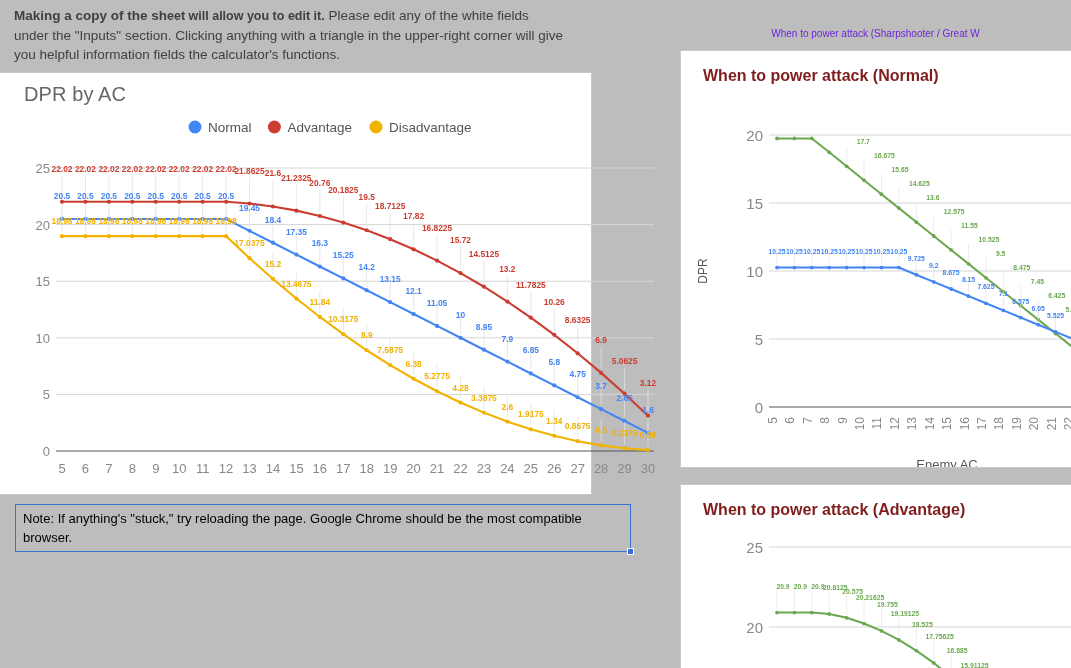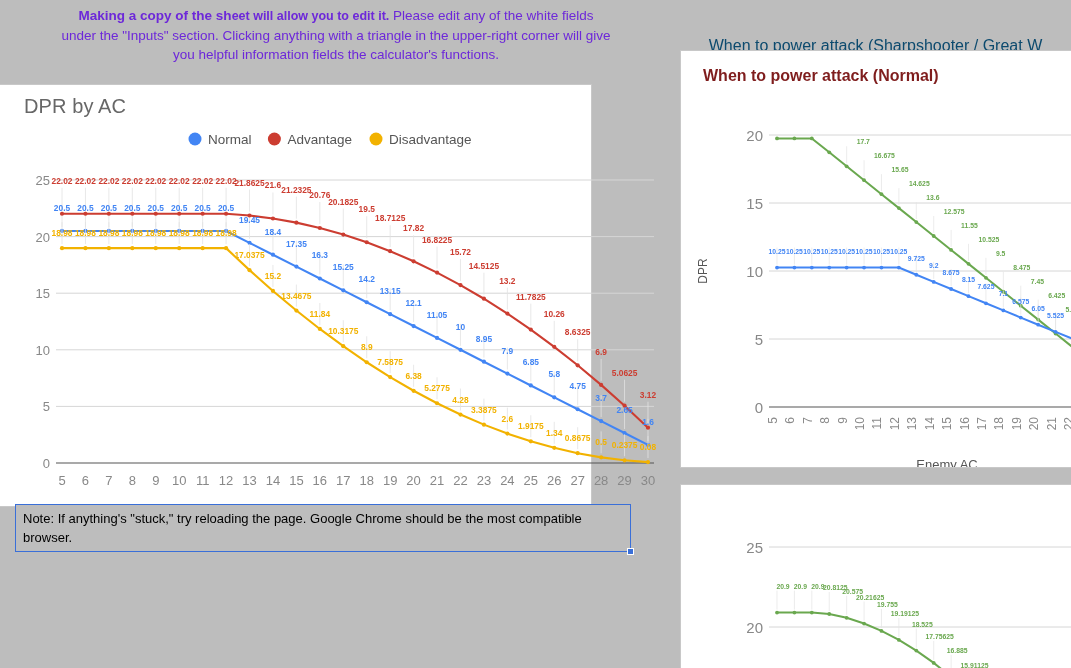--- a/index.html
+++ b/index.html
@@ -8,55 +8,53 @@
     width: 1071px; height: 668px;
     overflow: hidden;
     background: #bdbdbd;
     font-family: "Liberation Sans", sans-serif;
   }
   #root { position: relative; width: 1071px; height: 668px; background: #bdbdbd; }
 
   
   .instructions {
     position: absolute; left: 0; top: 6px; width: 672px;
-    text-align: center;
-    font-size: 13.5px; line-height: 1.42; color: #6d28d9;
+    font-size: 13.5px; line-height: 1.42; color: #404040;
     padding: 0 14px;
   }
   .instructions b { font-weight: bold; }
 
   
   .card {
     position: absolute; background: #ffffff;
     border: 1px solid #c8c8c8;
   }
-  #main-card { left: 0px; top: 84px; width: 592px; height: 423px; border-left: none; }
+  #main-card { left: 0px; top: 72px; width: 592px; height: 423px; border-left: none; }
 
   .chart-title {
     color: #676767; font-size: 20px; font-weight: normal;
     letter-spacing: .1px;
   }
 
   
   #note-box {
     position: absolute; left: 15px; top: 504px; width: 616px; height: 48px;
     border: 1.6px solid #3a6fd8; background: #bdbdbd;
     font-size: 13px; color: #000; padding: 5px 7px; line-height: 1.45;
   }
   #note-handle {
     position: absolute; right: -4px; bottom: -4px; width: 7px; height: 7px;
     background: #3a6fd8; border: 1px solid #ffffff;
   }
 
   
   #right-header {
     position: absolute; left: 680px; top: 28px; width: 391px;
-    font-size: 16px; color: #0c4a6e; text-align: center; white-space: nowrap;
+    font-size: 10px; color: #6d28d9; text-align: center; white-space: nowrap;
     overflow: hidden;
-    margin-top: 9px;
   }
   #pa-normal-card { left: 680px; top: 50px; width: 400px; height: 418px; }
   #pa-adv-card    { left: 680px; top: 484px; width: 400px; height: 200px; }
   .sub-title { font-weight: bold; font-size: 16px; color: #7f1d1d; }
 </style>
 </head>
 <body>
 
 <div id="root">
 
@@ -496,20 +494,21 @@
         <text x="304.9411764705883" y="212.3" text-anchor="middle" fill="#4285f4" font-size="6.8px" font-family="&quot;Liberation Sans&quot;, sans-serif" font-weight="bold">7.625</text>
         <text x="322.3529411764706" y="219.44" text-anchor="middle" fill="#4285f4" font-size="6.8px" font-family="&quot;Liberation Sans&quot;, sans-serif" font-weight="bold">7.1</text>
         <text x="339.7647058823529" y="226.57999999999998" text-anchor="middle" fill="#4285f4" font-size="6.8px" font-family="&quot;Liberation Sans&quot;, sans-serif" font-weight="bold">6.575</text>
         <text x="357.1764705882353" y="233.72" text-anchor="middle" fill="#4285f4" font-size="6.8px" font-family="&quot;Liberation Sans&quot;, sans-serif" font-weight="bold">6.05</text>
         <text x="374.5882352941176" y="240.86" text-anchor="middle" fill="#4285f4" font-size="6.8px" font-family="&quot;Liberation Sans&quot;, sans-serif" font-weight="bold">5.525</text>
         <text x="392" y="248" text-anchor="middle" fill="#4285f4" font-size="6.8px" font-family="&quot;Liberation Sans&quot;, sans-serif" font-weight="bold">5</text>
       </svg>
   </div>
 
   <div class="card" id="pa-adv-card">
+    <div class="sub-title" style="position:absolute;left:22px;top:16px;">When to power attack (Advantage)</div>
     <svg id="svg-pa2" width="398" height="152" viewBox="0 0 398 152" style="position:absolute;left:0;top:44px;">
         <line x1="88" y1="178" x2="392" y2="178" stroke="#d6d6d6" stroke-width="1"></line>
         <text x="82" y="184" text-anchor="end" fill="#888" font-size="15px" font-family="&quot;Liberation Sans&quot;, sans-serif">15</text>
         <line x1="88" y1="98" x2="392" y2="98" stroke="#d6d6d6" stroke-width="1"></line>
         <text x="82" y="104" text-anchor="end" fill="#888" font-size="15px" font-family="&quot;Liberation Sans&quot;, sans-serif">20</text>
         <line x1="88" y1="18" x2="392" y2="18" stroke="#d6d6d6" stroke-width="1"></line>
         <text x="82" y="24" text-anchor="end" fill="#888" font-size="15px" font-family="&quot;Liberation Sans&quot;, sans-serif">25</text>
         <line x1="96" y1="80.60000000000002" x2="96" y2="61.60000000000002" stroke="#e4e4e4" stroke-width="0.7"></line>
         <line x1="113.41176470588235" y1="80.60000000000002" x2="113.41176470588235" y2="61.60000000000002" stroke="#e4e4e4" stroke-width="0.7"></line>
         <line x1="130.8235294117647" y1="80.60000000000002" x2="130.8235294117647" y2="61.60000000000002" stroke="#e4e4e4" stroke-width="0.7"></line>

